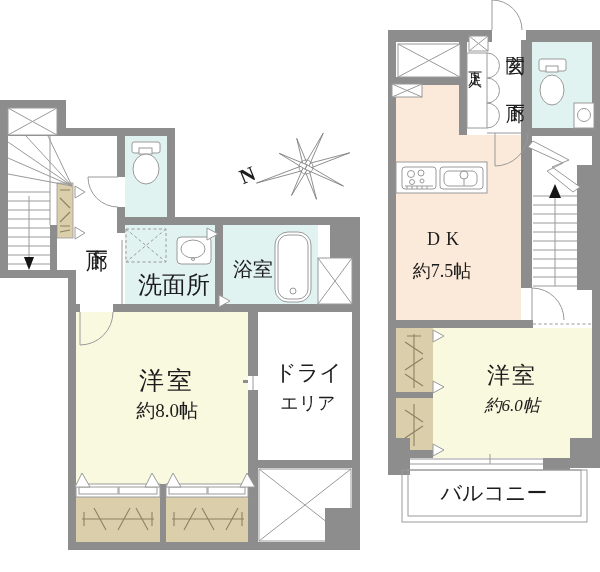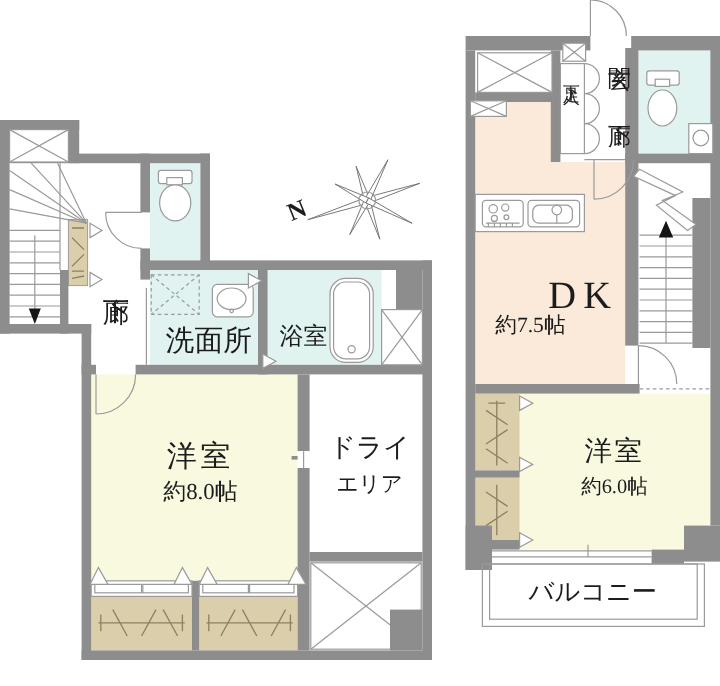--- a/index.html
+++ b/index.html
@@ -269,29 +269,29 @@
     <polygon class="star" points="0,-2.4 32,0 0,2.4" transform="rotate(117)"></polygon>
     <polygon class="star" points="0,-2.4 38,0 0,2.4" transform="rotate(-63)"></polygon>
     <polygon class="star" points="0,-2.4 42,0 0,2.4" transform="rotate(27)"></polygon>
     <polygon class="star" points="0,-2.4 30,0 0,2.4" transform="rotate(-153)"></polygon>
     <circle class="ln" cx="0" cy="0" r="7"></circle>
   </g>
 </svg>
 
   <div class="lbl vert" style="left:84px;top:231px;font-size:22px;">廊下</div>
   <div class="lbl ctr" style="left:136px;top:272px;width:76px;font-size:24px;">洗面所</div>
-  <div class="lbl ctr" style="left:226px;top:258px;width:54px;font-size:20px;margin-top:12px;">浴室</div>
+  <div class="lbl ctr" style="left:226px;top:258px;width:54px;font-size:20px;">浴室</div>
   <div class="lbl ctr" style="left:112px;top:367px;width:110px;font-size:25px;letter-spacing:3px;">洋室</div>
   <div class="lbl ctr" style="left:112px;top:400px;width:110px;font-size:19px;">約8.0帖</div>
   <div class="lbl ctr" style="left:266px;top:361px;width:84px;font-size:22px;">ドライ</div>
   <div class="lbl ctr" style="left:266px;top:393px;width:84px;font-size:18px;">エリア</div>
 
   <div class="lbl vert" style="left:505px;top:40px;font-size:19px;">玄関</div>
   <div class="lbl vert" style="left:505px;top:88px;font-size:19px;">廊下</div>
   <div class="lbl vert" style="left:467px;top:60px;font-size:14px;letter-spacing:1px;">下足入</div>
-  <div class="lbl ctr" style="left:436px;top:229px;width:100px;font-size:32px;letter-spacing:6px;">DK</div>
+  <div class="lbl ctr" style="left:396px;top:229px;width:100px;font-size:18px;letter-spacing:6px;">DK</div>
   <div class="lbl ctr" style="left:392px;top:261px;width:100px;font-size:18px;">約7.5帖</div>
   <div class="lbl ctr" style="left:458px;top:363px;width:108px;font-size:23px;letter-spacing:2px;">洋室</div>
-  <div class="lbl ctr" style="left:458px;top:396px;width:108px;font-size:17px;">約6.0帖</div>
+  <div class="lbl ctr" style="left:458px;top:396px;width:108px;font-size:17px;font-style:italic;">約6.0帖</div>
   <div class="lbl ctr" style="left:418px;top:482px;width:152px;font-size:21px;">バルコニー</div>
 
   <div class="lbl" style="left:240px;top:164px;font-size:21px;font-weight:bold;transform:rotate(-22deg);">N</div>
 </div>
 
 </body></html>

